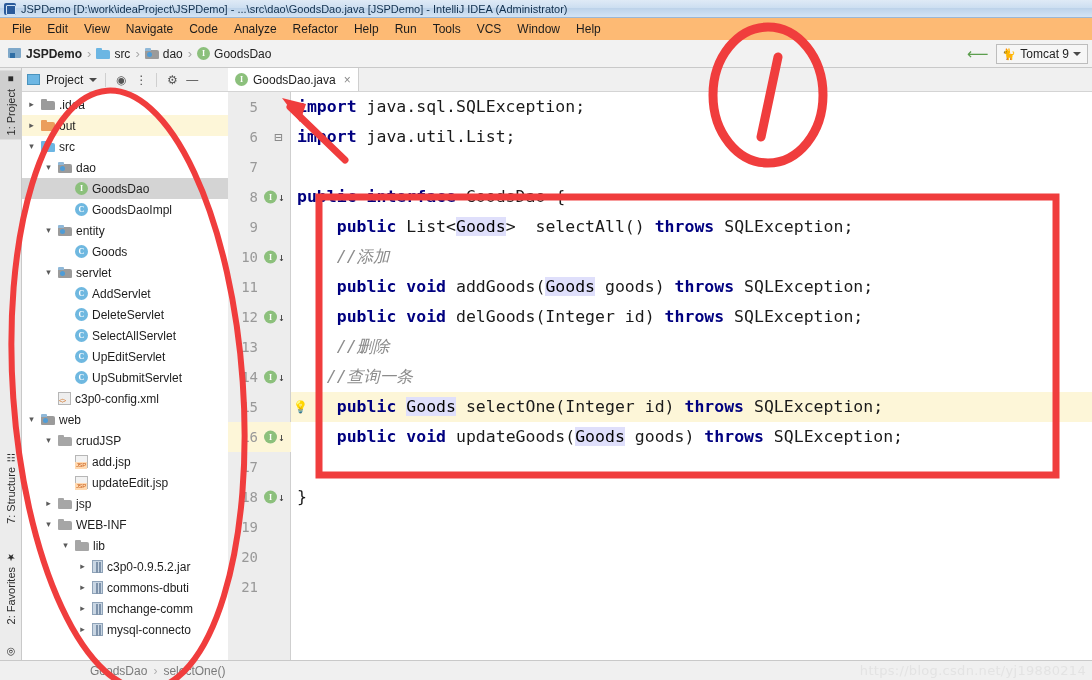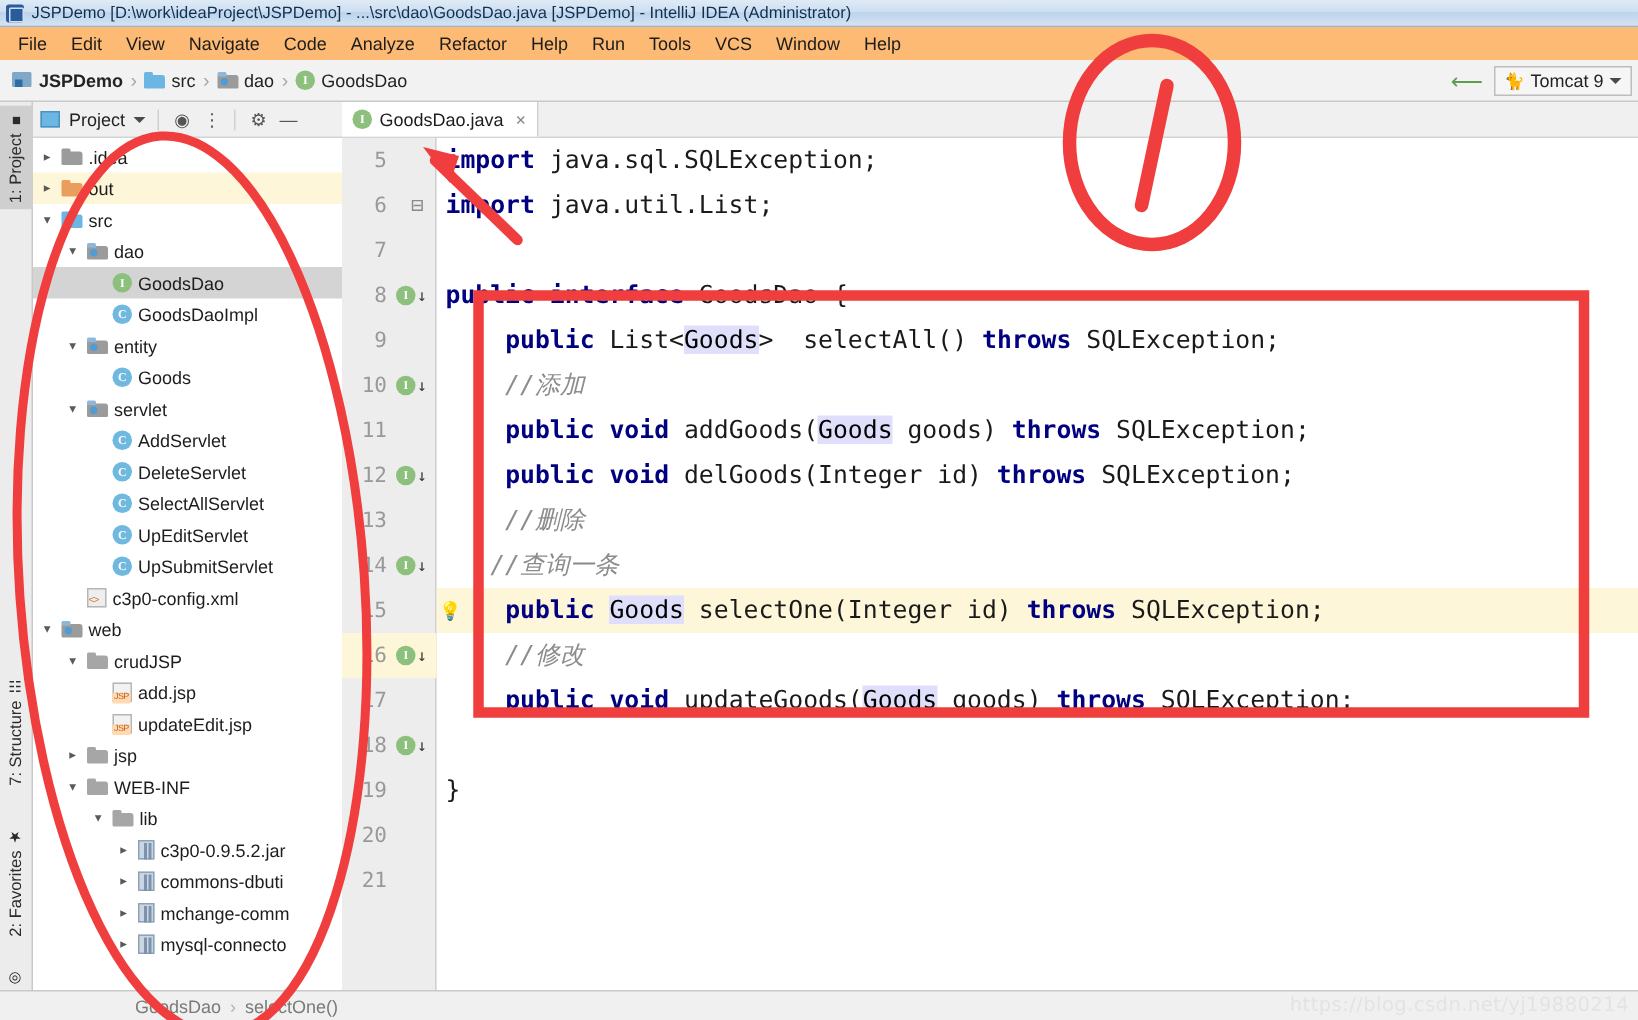--- a/index.html
+++ b/index.html
@@ -584,21 +584,20 @@
           <div class="cline" style="position: relative;"><span class="kw">import</span><span class="plain"> java.util.List;</span></div>
           <div class="cline" style="position: relative;"></div>
           <div class="cline" style="position: relative;"><span class="kw">public interface</span><span class="plain"> GoodsDao {</span></div>
           <div class="cline" style="position: relative;"><span class="plain">    </span><span class="kw">public</span><span class="plain"> List&lt;</span><span class="hlref">Goods</span><span class="plain">&gt;  selectAll() </span><span class="kw">throws</span><span class="plain"> SQLException;</span></div>
           <div class="cline" style="position: relative;"><span class="cmt">    //添加</span></div>
           <div class="cline" style="position: relative;"><span class="plain">    </span><span class="kw">public void</span><span class="plain"> addGoods(</span><span class="hlref">Goods</span><span class="plain"> goods) </span><span class="kw">throws</span><span class="plain"> SQLException;</span></div>
           <div class="cline" style="position: relative;"><span class="plain">    </span><span class="kw">public void</span><span class="plain"> delGoods(Integer id) </span><span class="kw">throws</span><span class="plain"> SQLException;</span></div>
           <div class="cline" style="position: relative;"><span class="cmt">    //删除</span></div>
           <div class="cline" style="position: relative;"><span class="cmt">   //查询一条</span></div>
           <div class="cline hl" style="position: relative;"><span class="bulb">💡</span><span class="plain">    </span><span class="kw">public</span><span class="plain"> </span><span class="hlref">Goods</span><span class="plain"> selectOne(Integer id) </span><span class="kw">throws</span><span class="plain"> SQLException;</span></div>
-          <div class="cline" style="position: relative;"><span class="cmt">    //修改</span></div>
           <div class="cline" style="position: relative;"><span class="plain">    </span><span class="kw">public void</span><span class="plain"> updateGoods(</span><span class="hlref">Goods</span><span class="plain"> goods) </span><span class="kw">throws</span><span class="plain"> SQLException;</span></div>
           <div class="cline" style="position: relative;"></div>
           <div class="cline" style="position: relative;"><span class="plain">}</span></div>
           <div class="cline" style="position: relative;"></div>
         </div>
     </div>
   </div>
 
   <div class="statusbar">
     <div class="status-crumbs" id="statuscrumbs">

